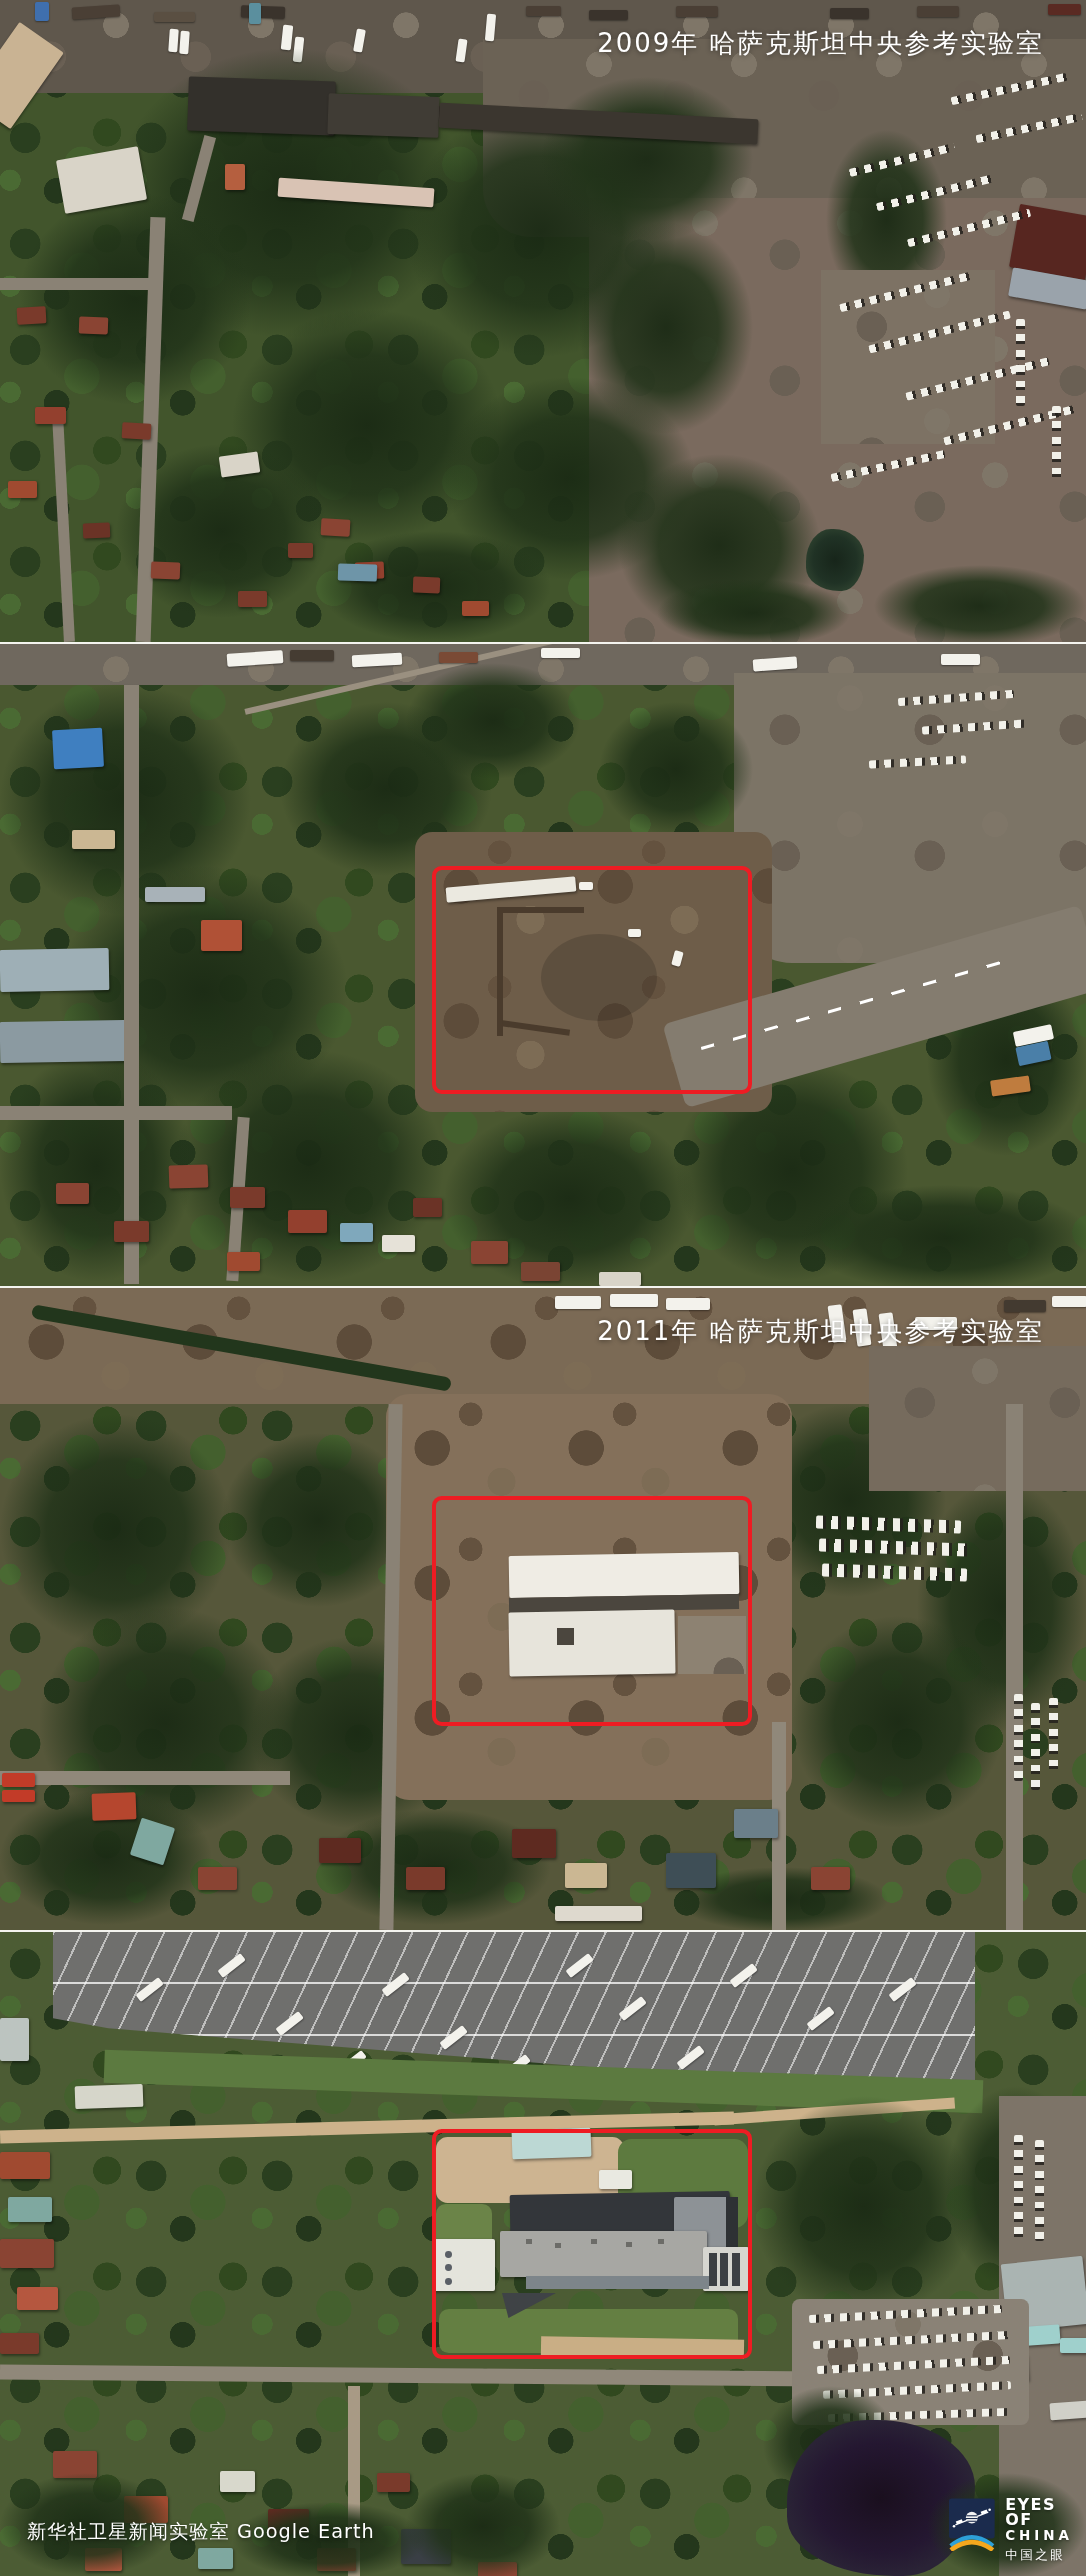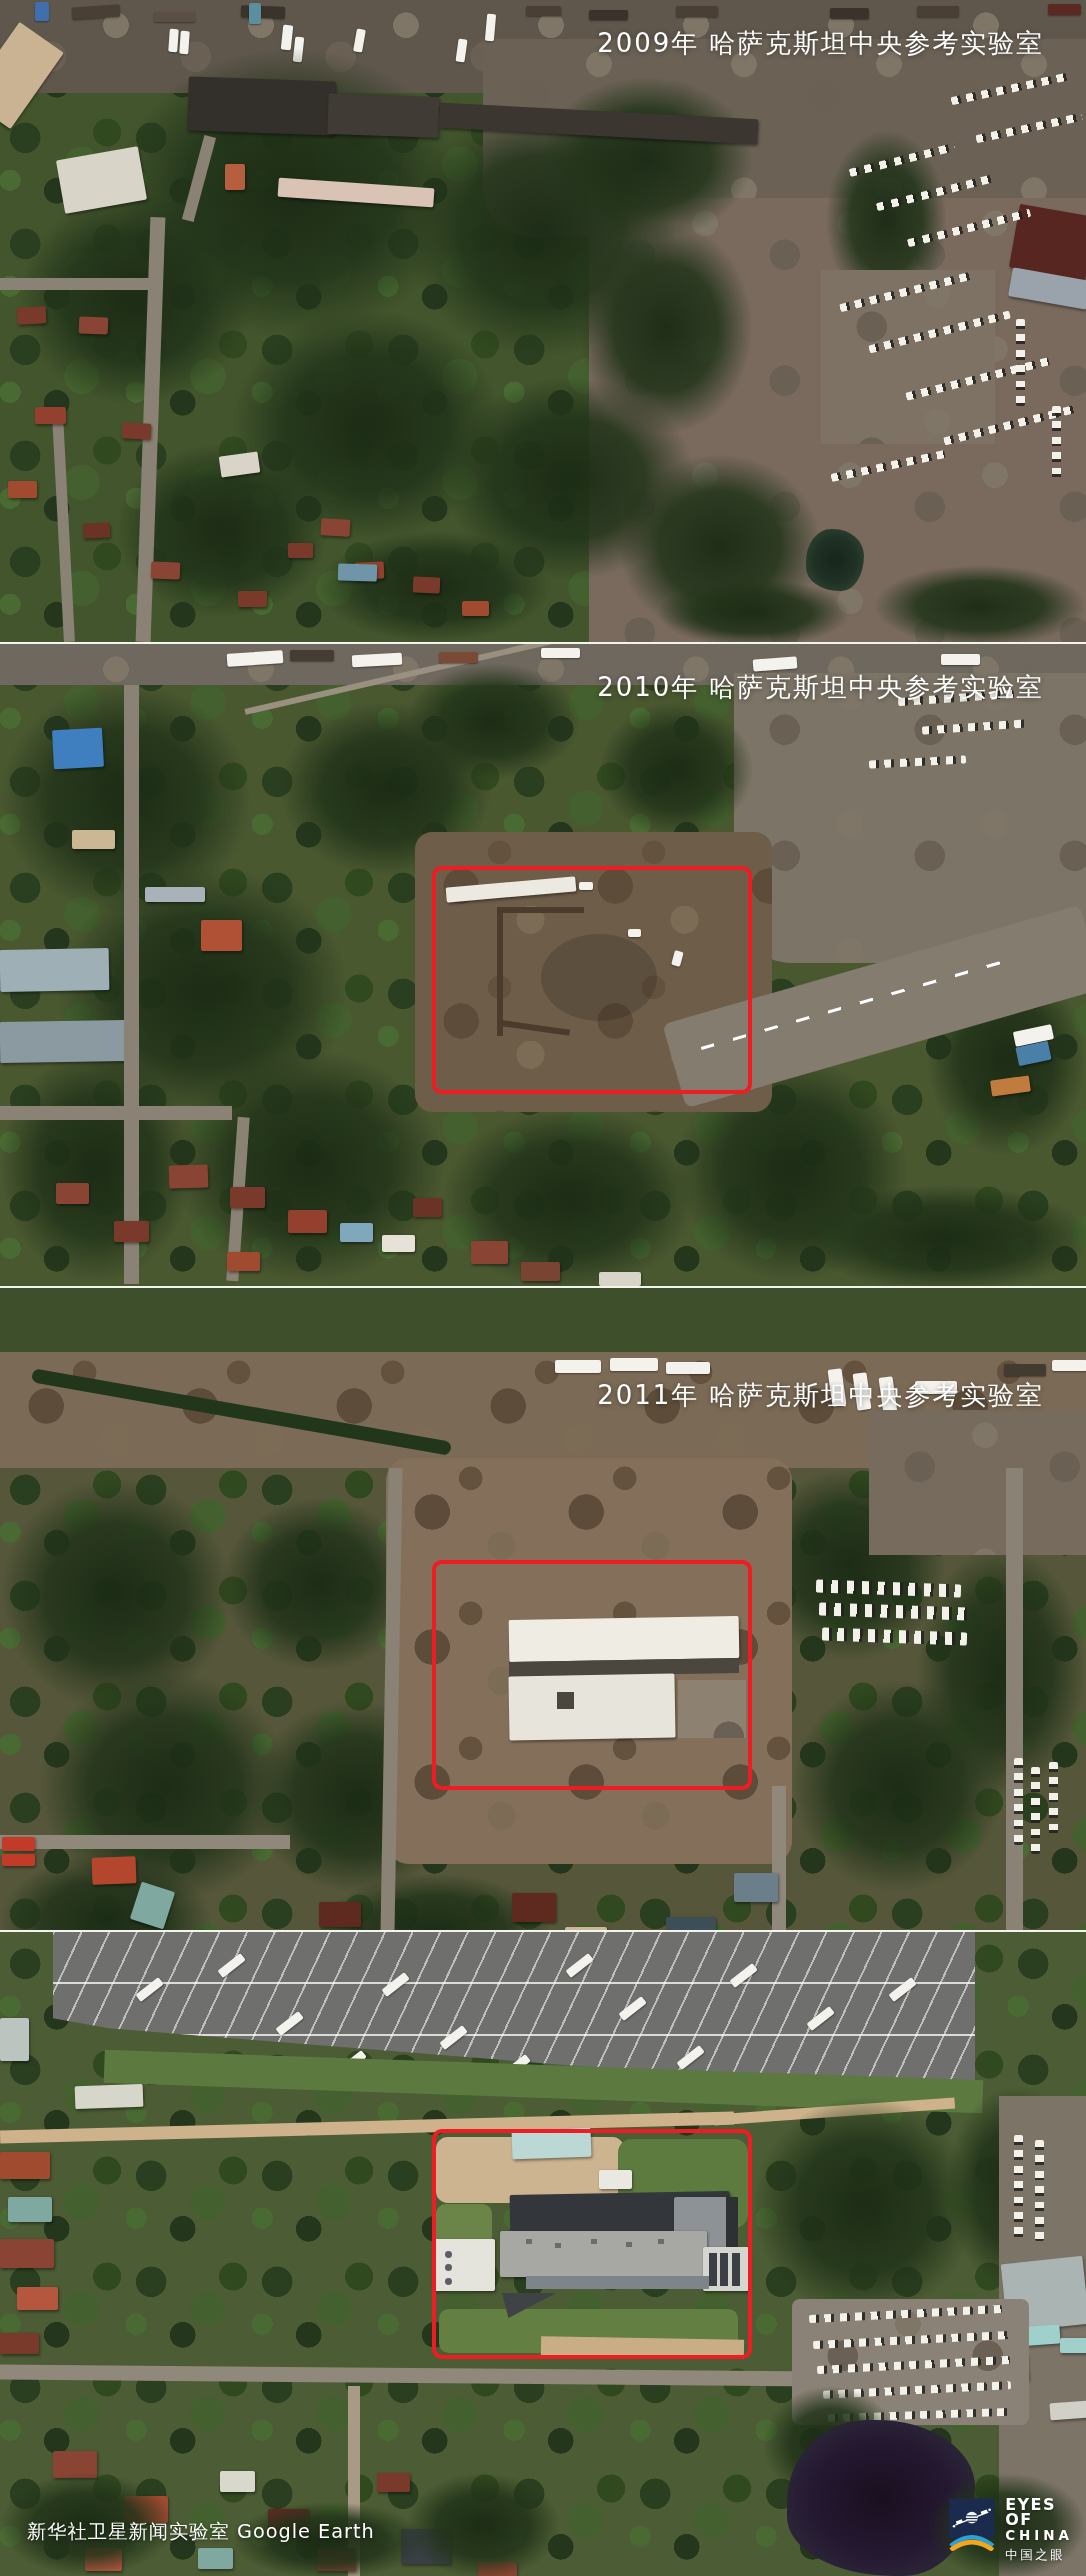--- a/index.html
+++ b/index.html
@@ -191,25 +191,24 @@
     <div class="roof" style="left:288px;top:566px;width:39px;height:23px;background:#93402e"></div>
     <div class="roof" style="left:340px;top:579px;width:33px;height:19.3px;background:#7fa8bc"></div>
     <div class="roof" style="left:382px;top:591px;width:33px;height:17.4px;background:#e6e2d8"></div>
     <div class="roof" style="left:413px;top:554px;width:29px;height:19.3px;background:#6b3326"></div>
     <div class="roof" style="left:471px;top:597px;width:37px;height:23px;background:#8a4433"></div>
     <div class="roof" style="left:227px;top:608px;width:33px;height:19.3px;background:#a04a30"></div>
     <div class="roof" style="left:114px;top:577px;width:35px;height:21px;background:#7a3a2b"></div>
     <div class="roof" style="left:56px;top:539px;width:33px;height:21px;background:#8a4433"></div>
     <div class="roof" style="left:521px;top:618px;width:39px;height:19.3px;background:#7a4433"></div>
     <div class="roof" style="left:599px;top:628px;width:42px;height:13.5px;background:#d8d4c8"></div>
-    <div class="ptitle">2010年 哈萨克斯坦中央参考实验室</div>
   </div>
 
   <div class="divider" style="top:1286px"></div>
-  <div class="panel" id="p2011" style="top:1352px;height:642px;background-color:#56573a">
+  <div class="panel" id="p2011" style="top:1288px;height:642px;background-color:#56573a">
     <div class="dirt" style="left:0;top:0;width:1086px;height:116px;border-radius:0;background-color:#7b6a55"></div>
     <div class="bus" style="left:555px;top:7.7px;width:46px;height:13.5px"></div>
     <div class="bus" style="left:610px;top:5.8px;width:48px;height:13.5px"></div>
     <div class="bus" style="left:666px;top:9.7px;width:44px;height:12.6px"></div>
     <div class="bus" style="left:830px;top:17.4px;width:13.5px;height:37px;transform:rotate(-8deg)"></div>
     <div class="bus" style="left:855px;top:21px;width:13.5px;height:37px;transform:rotate(-8deg)"></div>
     <div class="bus" style="left:881px;top:25px;width:13.5px;height:37px;transform:rotate(-8deg)"></div>
     <div class="bus" style="left:915px;top:29px;width:42px;height:12.6px"></div>
     <div class="bus" style="left:1004px;top:11.6px;width:42px;height:12.6px;background:#433a30"></div>
     <div class="bus" style="left:1052px;top:7.7px;width:35px;height:11.6px"></div>

